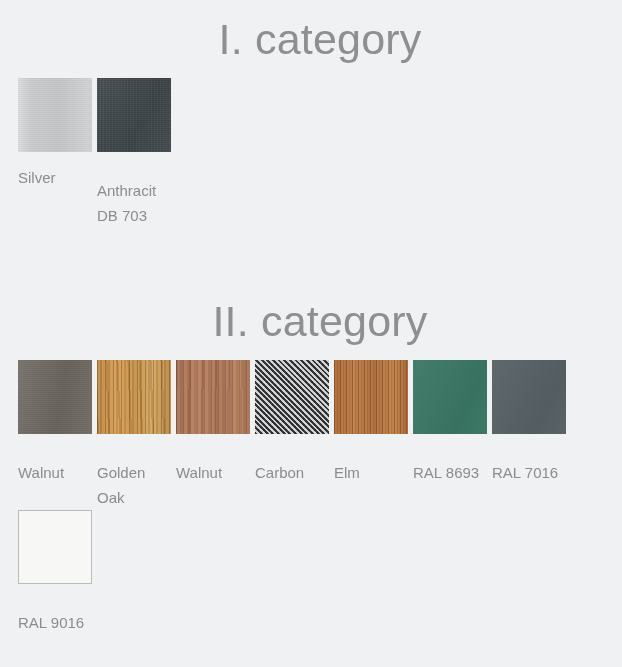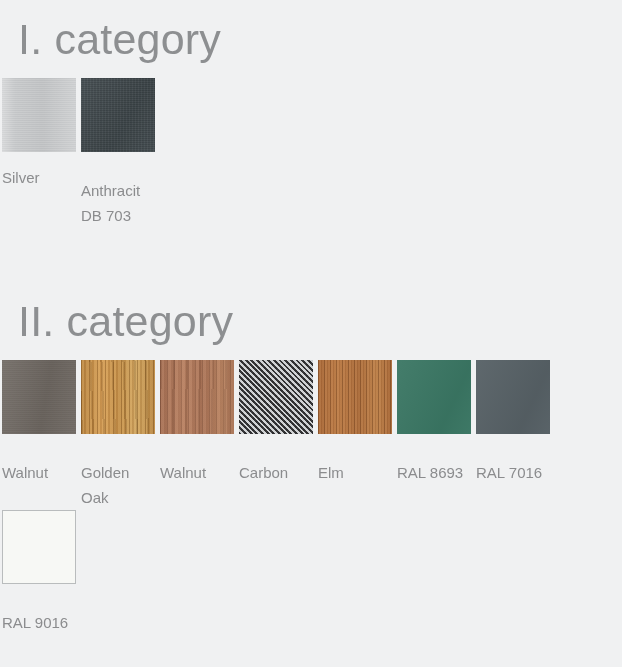--- a/index.html
+++ b/index.html
@@ -23,20 +23,21 @@
   
   .category-heading {
     font-size: 43px;
     font-weight: 300;
     color: #8d8f91;
     letter-spacing: 0.2px;
     line-height: 1;
     margin: 0;
     padding: 0;
     white-space: nowrap;
+    text-align: center;
   }
 
   
   .section {
     position: absolute;
     left: 0;
     width: 622px;
   }
   #section-1 { top: 18px; }
   #section-2 { top: 300px; }
@@ -45,21 +46,21 @@
     padding-left: 18px;
   }
 
   .swatch-rows {
     margin-top: 17px;
   }
 
   .swatch-row {
     display: flex;
     flex-wrap: wrap;
-    padding-left: 2px;
+    padding-left: 18px;
     width: 604px;
     box-sizing: border-box;
   }
 
   
   .swatch-cell {
     width: 74px;
     margin-right: 5px;
     box-sizing: border-box;
   }

